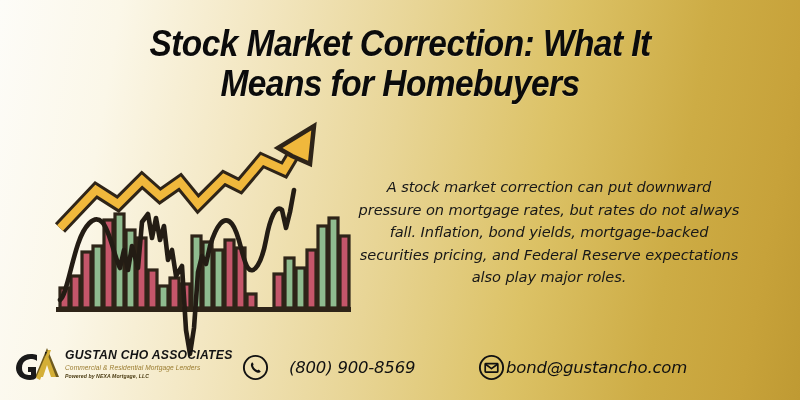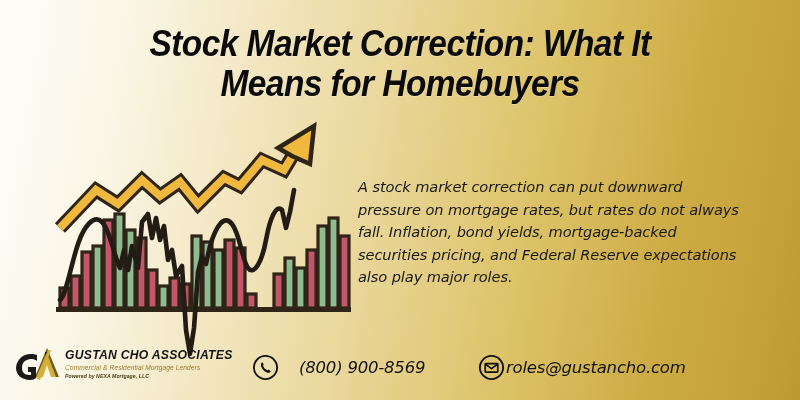--- a/index.html
+++ b/index.html
@@ -50,20 +50,21 @@
     left:52px; top:118px;
     width:300px; height:220px;
   }
   .chart-art svg{ width:100%; height:100%; display:block; overflow:visible; }
 
   
   .body-copy{
     position:absolute;
     left:358px; top:176px;
     width:382px;
+    text-align:center;
     font-family:"DejaVu Sans","Liberation Sans",sans-serif;
     font-size:14.6px;
     line-height:1.55;
     color:#181818;
     letter-spacing:-0.1px;
   }
 
   
   .footer{
     position:absolute;
@@ -114,21 +115,21 @@
     position:absolute;
     display:flex; align-items:center; gap:1px;
     font-family:"DejaVu Sans","Liberation Sans",sans-serif;
     font-size:16.5px;
     color:#111;
     white-space:nowrap;
     letter-spacing:-0.2px;
   }
   .contact .cicon{ width:27px;height:27px;flex:0 0 auto; }
   .contact .cicon svg{ width:100%;height:100%;display:block; }
-  #phone-item{ left:252px; top:18px;gap:20px; }
+  #phone-item{ left:242px; top:18px;gap:20px; }
   #email-item{ left:478px; top:18px; }
 
   
   .ehl{
     position:absolute;
     right:14px; top:4px;
     width:48px;height:54px;
     display:flex; flex-direction:column; align-items:center;
   }
   .ehl-house{ width:40px;height:34px; }
@@ -243,18 +244,18 @@
     </div>
 
     <div class="contact" id="email-item">
       <span class="cicon">
         <svg viewBox="0 0 27 27">
           <circle cx="13.5" cy="13.5" r="11.6" fill="none" stroke="#111" stroke-width="1.9"></circle>
           <rect x="7.2" y="9.6" width="12.6" height="8.6" rx="0.6" fill="none" stroke="#111" stroke-width="1.7"></rect>
           <path d="M7.6 10.2 L13.5 14.6 L19.4 10.2" fill="none" stroke="#111" stroke-width="1.7" stroke-linejoin="round"></path>
         </svg>
       </span>
-      <span>roles@gustancho.com</span>
+      <span>bond@gustancho.com</span>
     </div>
 
 
   </div>
 </div>
 
 </body></html>

